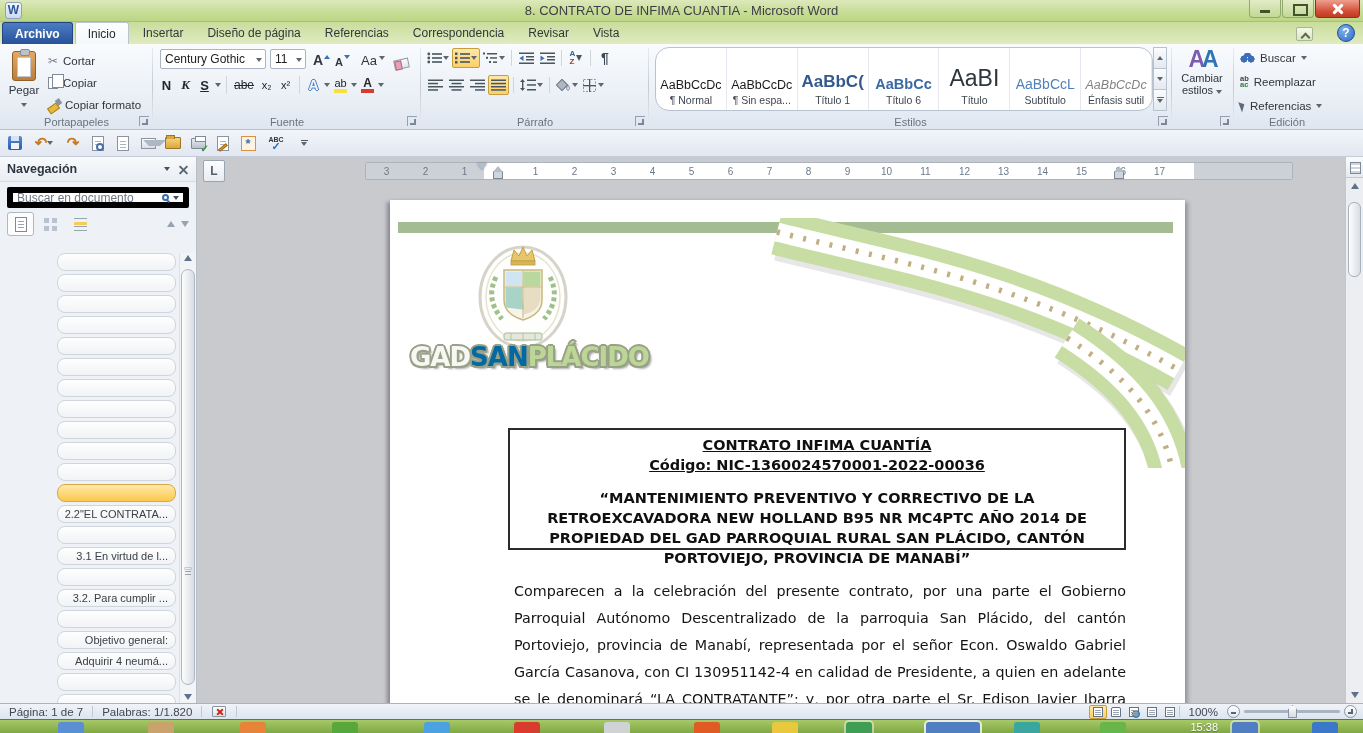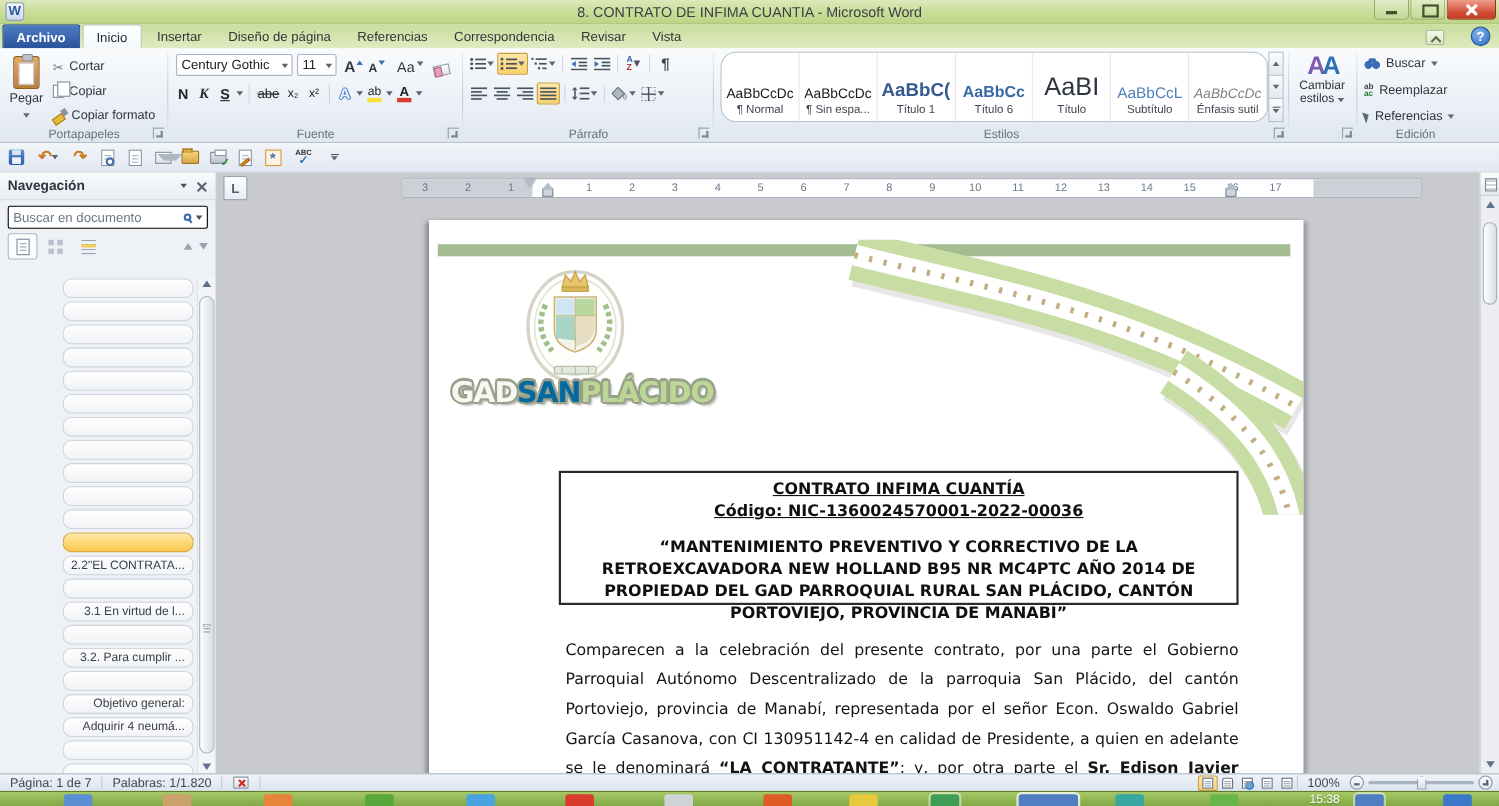--- a/index.html
+++ b/index.html
@@ -139,21 +139,21 @@
 .qat-more{display:flex;flex-direction:column;align-items:center;color:#4a5663;font-size:9px}
 .qat-more .line{width:7px;height:1.5px;background:#4a5663;margin-bottom:1px}
 
 
 .navpane{position:absolute;left:0;top:157px;width:197px;bottom:30px;background:#eef1f5;border-right:1px solid #b6bfca;overflow:hidden}
 .nav-head{height:25px;display:flex;align-items:center;padding:0 7px;font-size:12.5px;font-weight:bold;color:#2e3640;background:linear-gradient(#f8fafc,#e9edf2);border-bottom:1px solid #d7dce3}
 .nav-head-btns{margin-left:auto;display:flex;align-items:center;gap:8px}
 .nav-close{position:relative;width:11px;height:11px}
 .nav-close::before,.nav-close::after{content:"";position:absolute;left:0;top:5px;width:11px;height:2px;background:#5a6573}
 .nav-close::before{transform:rotate(45deg)}.nav-close::after{transform:rotate(-45deg)}
-.nav-search{margin:5px 7px 3px;height:21px;background:#fff;border:1px solid #000000;border-radius:2px;display:flex;align-items:center;padding:0 4px;gap:4px}
+.nav-search{margin:5px 7px 3px;height:21px;background:#fff;border:6px solid #000000;border-radius:2px;display:flex;align-items:center;padding:0 4px;gap:4px}
 .nav-search input{flex:1;border:none;outline:none;font-size:12px;color:#333;font-family:"Liberation Sans",sans-serif;background:transparent;min-width:0}
 .nav-search input::placeholder{color:#6e7best;color:#6e7884}
 .mag-ic{width:7px;height:7px;border:2px solid #3e6cb0;border-radius:50%;position:relative;flex:none}
 .mag-ic::after{content:"";position:absolute;right:-3px;bottom:-3px;width:4px;height:2px;background:#3e6cb0;transform:rotate(45deg)}
 .nav-tabs{display:flex;align-items:center;gap:3px;margin:4px 7px 3px}
 .ntab{width:27px;height:24px;border-radius:3px;display:flex;align-items:center;justify-content:center}
 .ntab.on{background:#fdfdfe;border:1px solid #aeb8c4}
 .doc-mini{width:12px;height:15px;background:#fff;border:1px solid #7e8a99;position:relative}
 .doc-mini i{position:absolute;left:2px;right:2px;height:1px;background:#9aa4b0}
 .grid-mini{width:13px;height:13px;background:
@@ -195,21 +195,21 @@
 .pg-greenbar{position:absolute;left:8px;top:22px;width:775px;height:11px;background:#a4bc92}
 .crest{position:absolute;left:88px;top:37px}
 .logo{position:absolute;left:20px;top:142px;font-size:26px;font-weight:bold;font-family:"DejaVu Sans",sans-serif;letter-spacing:-1px;white-space:nowrap;
  text-shadow:2px 0 0 #99a089,-2px 0 0 #99a089,0 2px 0 #99a089,0 -2px 0 #99a089,1.5px 1.5px 0 #99a089,-1.5px 1.5px 0 #99a089,1.5px -1.5px 0 #99a089,-1.5px -1.5px 0 #99a089,3px 3px 2px rgba(90,95,80,.5)}
 .lg-gad{color:#f7f7f3}.lg-san{color:#0369a1}.lg-pla{color:#bcd795}
 .wave{position:absolute;right:0;top:18px}
 .hbox{position:absolute;left:118px;top:228px;width:618px;height:122px;border:2px solid #2b2b2b;padding:5px 8px;text-align:center;font-family:"DejaVu Sans",sans-serif;color:#101010}
 .h-line{font-size:14.5px;font-weight:bold;text-decoration:underline;line-height:20px}
 .h-sub{margin-top:13px;font-size:14.5px;font-weight:bold;line-height:20px}
 .bodytext{position:absolute;left:124px;top:378px;width:612px;font-size:14.3px;line-height:27px;text-align:justify;color:#141414;font-family:"DejaVu Sans",sans-serif}
-.bodytext .b{font-weight:bold}
+.bodytext .b{font-weight:normal}
 
 
 .vscroll{position:absolute;right:0;top:157px;width:18px;bottom:30px;background:#eceef1;border-left:1px solid #c2c8d0}
 .vs-ruler{height:21px;border-bottom:1px solid #c2c8d0;background:linear-gradient(#fafbfc,#e6eaef);position:relative}
 .vs-ruler::after{content:"";position:absolute;left:4px;top:5px;width:9px;height:10px;border:1px solid #7e8a99;background:repeating-linear-gradient(180deg,#cdd4dc 0 2px,#fff 2px 4px)}
 .vs-btn{height:16px;display:flex;align-items:center;justify-content:center}
 .vs-thumb{position:absolute;left:2px;right:2px;top:45px;height:75px;background:linear-gradient(90deg,#fdfdfe,#d9dee5);border:1px solid #a9b1bd;border-radius:6px}
 .vs-dn{position:absolute;bottom:0;left:0;right:0}
 
 

